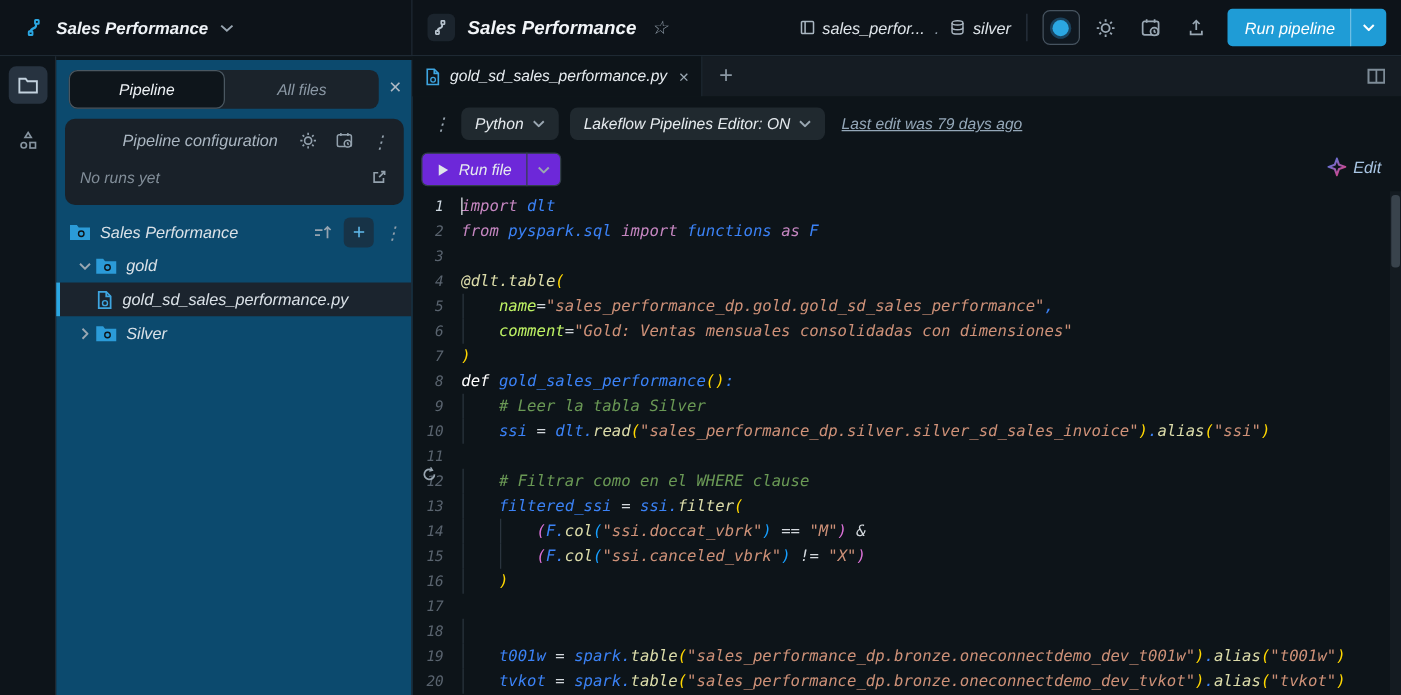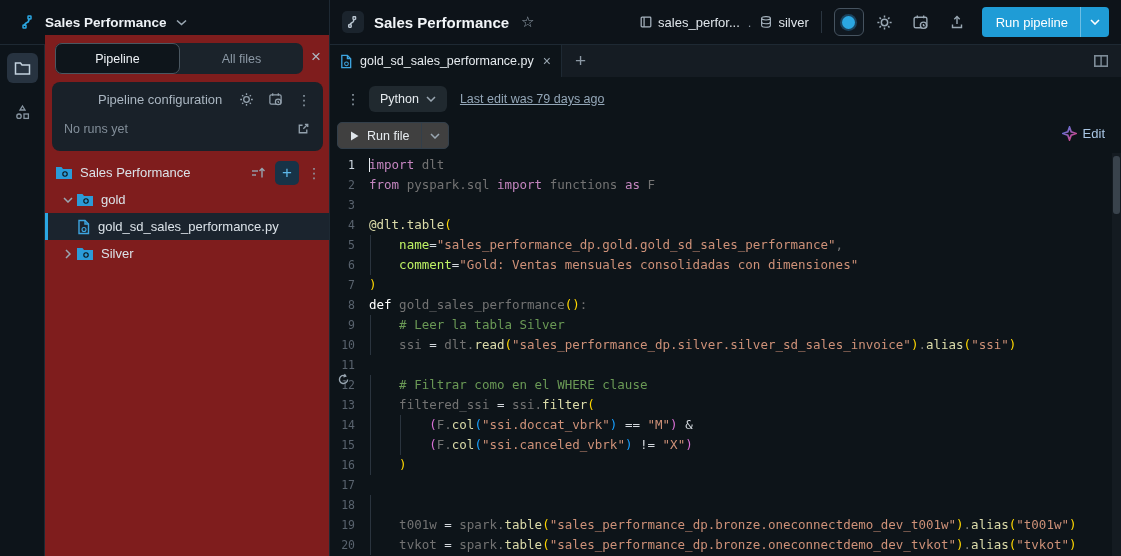--- a/index.html
+++ b/index.html
@@ -1,18 +1,18 @@
 <!DOCTYPE html>
 <html><head>
 <meta charset="utf-8">
 <style>
   * { margin:0; padding:0; box-sizing:border-box; }
   html,body { width:1121px; height:556px; background:#0c1217; overflow:hidden;
     font-family:"Liberation Sans", sans-serif; color:#dde3e9; }
-  #app { position:relative; width:1121px; height:556px; background:#0d1419; }
+  #app { position:relative; width:1121px; height:556px; background:#0d1419;font-style:italic; }
 
   
   #topbar { position:absolute; left:0; top:0; width:1121px; height:45px;
     background:#0d1319; border-bottom:1px solid #1e2933; display:flex; align-items:center; }
   #tb-left { width:330px; height:100%; display:flex; align-items:center; gap:9px;
     padding-left:20px; border-right:1px solid #1e2933; }
   .tb-name { font-size:13.5px; font-weight:bold; color:#eef2f6; }
   #tb-main { display:flex; align-items:center; gap:10px; padding-left:12px; flex:1; }
   .title-iconbox { width:22px; height:22px; border-radius:5px; background:#1b242d;
     display:flex; align-items:center; justify-content:center; }
@@ -36,22 +36,22 @@
 
   
   #rail { position:absolute; left:0; top:45px; width:45px; bottom:0; background:#0d141a;
     border-right:1px solid #1e2933; }
   .rail-btn { width:31px; height:30px; margin:8px auto 0; border-radius:6px;
     display:flex; align-items:center; justify-content:center; }
   .rail-btn.active { background:#273340; }
   .rail-btn + .rail-btn { margin-top:14px; }
 
   
-  #sidebar { position:absolute; left:45px; top:35px; width:285px; bottom:0;
-    background:#7f1d1d; border-right:1px solid #1e2933; }
+  #sidebar { position:absolute; left:45px; top:48px; width:285px; bottom:0;
+    background:#0c4a6e; border-right:1px solid #1e2933; }
   .seg-wrap { position:absolute; left:10px; top:8px; width:248px; height:31px;
     background:#1b232b; border-radius:7px; display:flex; }
   .seg { flex:1; display:flex; align-items:center; justify-content:center;
     font-size:12.5px; color:#8b98a5; border-radius:7px; }
   .seg.active { background:#0e151b; border:1px solid #4a5761; color:#eef2f6; }
   .panel-close { position:absolute; right:8px; top:13px; color:#aeb9c4; font-size:17px; line-height:1; }
   .config-card { position:absolute; left:7px; top:47px; width:271px; height:69px;
     background:#192129; border-radius:8px; padding:10px 12px; }
   .config-row1 { display:flex; align-items:center; }
   .config-title { font-size:13px; color:#aab6c1; flex:1;margin-left:34px; }
@@ -86,21 +86,21 @@
   .split-btn { margin-left:auto; padding-right:12px; color:#8b98a4; display:flex; }
 
   #toolbar { position:absolute; left:330px; top:77px; right:0; height:44px;
     display:flex; align-items:center; }
   .tb-kebab { color:#9aa7b2; font-size:14px; padding:0 9px 0 16px; }
   .pill { height:26px; background:#20292f; border-radius:6px; display:flex; align-items:center;
     gap:7px; padding:0 11px; font-size:12.5px; color:#e6ebef; margin-right:9px; }
   .last-edit { font-size:12.5px; color:#94a7b8; text-decoration:underline; margin-left:4px; }
 
   .runfile { position:absolute; left:337px; top:122px; height:27px; display:flex;
-    align-items:center; border:1px solid #333f4a; border-radius:5px; background:#404040;
+    align-items:center; border:1px solid #333f4a; border-radius:5px; background:#6d28d9;
     color:#e6ebef; font-size:12.5px; }
   .runfile .main { display:flex; align-items:center; gap:8px; padding:0 12px; }
   .runfile .divider { width:1px; height:27px; background:#333f4a; }
   .runfile .chev { padding:0 8px; display:flex; }
 
   .edit-btn { position:absolute; right:16px; top:126px; display:flex; align-items:center;
     gap:6px; font-size:13px; color:#a9c6e4; }
 
   
   #code { position:absolute; left:330px; top:155px; right:9px; bottom:0; overflow:hidden;
@@ -111,21 +111,21 @@
   .ln.active { color:#cfd9e2; }
   .ct { white-space:pre; font-size:12.5px; position:relative; color:#dde2e7; }
   .guide { position:absolute; top:0; bottom:0; border-left:1px solid #2a343e; }
   .cursor { position:absolute; left:0; top:3px; height:14px; border-left:1.5px solid #e8edf2; }
   .tok-kw  { color:#c586c0; }
   .tok-def { color:#ffffff; }
   .tok-fn  { color:#dcdcaa; }
   .tok-str { color:#ce9178; }
   .tok-com { color:#6a9955; }
   .tok-prop{ color:#bef264; }
-  .tok-pl  { color:#737373; }
+  .tok-pl  { color:#3b82f6; }
   .tok-op  { color:#d4d9de; }
   .tok-b1  { color:#ffd700; }
   .tok-b2  { color:#da70d6; }
   .tok-b3  { color:#179fff; }
   .gutter-refresh { position:absolute; left:7px; top:218px; color:#9aa7b2; }
 
   #vscroll { position:absolute; right:0; top:153px; width:9px; bottom:0; background:#141b21; }
   #vscroll .thumb { position:absolute; left:1px; width:7px; top:3px; height:58px;
     background:#39434c; border-radius:3px; }
 
@@ -365,20 +365,26 @@
   </div>
 
   <div id="toolbar">
     <span class="tb-kebab">⋮</span>
     <span class="pill">
       <span>Python</span>
       <svg width="10" height="6" viewBox="0 0 10 6">
           <polyline points="1,1 5,5 9,1" fill="none" stroke="#9aa7b2" stroke-width="1.5"></polyline>
         </svg>
     </span>
+    <span class="pill">
+      <span>Lakeflow Pipelines Editor: ON</span>
+      <svg width="10" height="6" viewBox="0 0 10 6">
+          <polyline points="1,1 5,5 9,1" fill="none" stroke="#9aa7b2" stroke-width="1.5"></polyline>
+        </svg>
+    </span>
     <span class="last-edit">Last edit was 79 days ago</span>
   </div>
 
   <div class="runfile">
     <span class="main">
       <svg width="9" height="10" viewBox="0 0 9 10">
           <polygon points="1,0.5 8.5,5 1,9.5" fill="#dfe5ea"></polygon>
         </svg>
       <span>Run file</span>
     </span>

